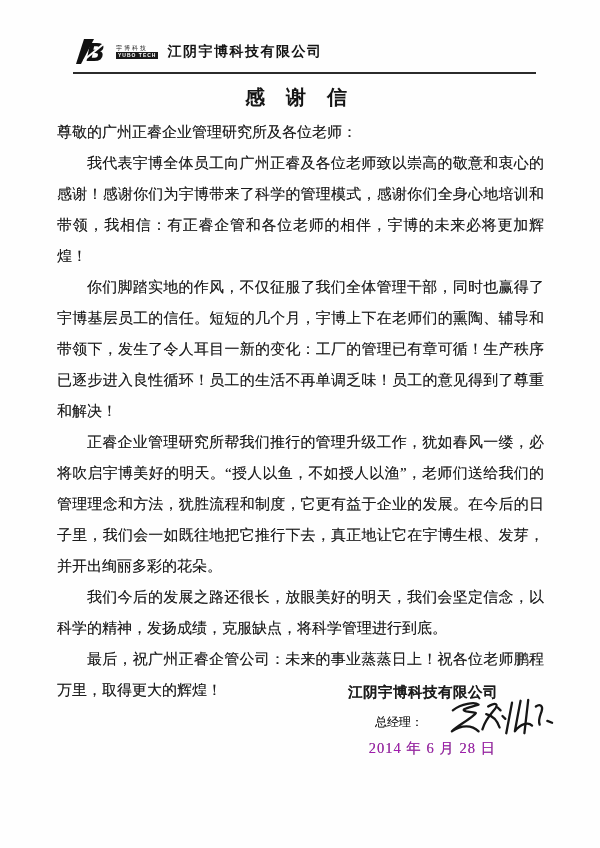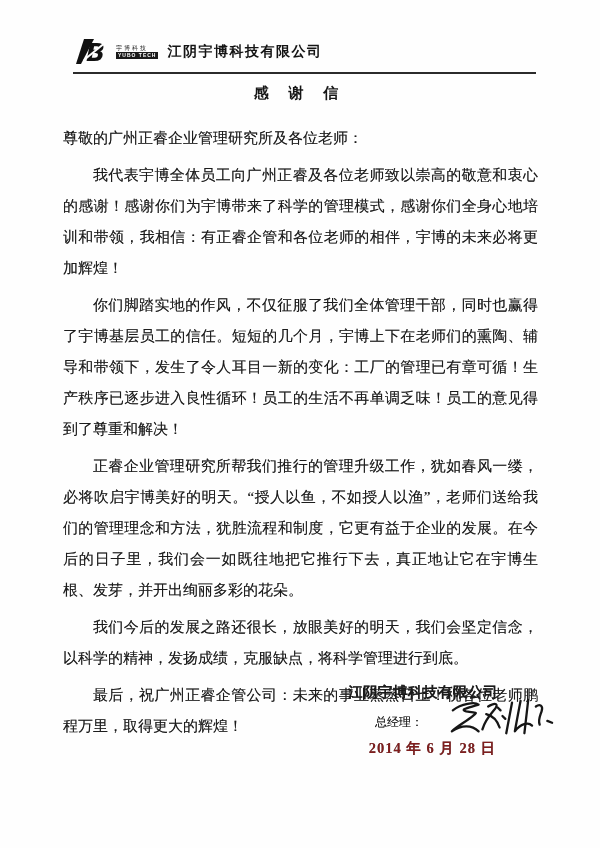--- a/index.html
+++ b/index.html
@@ -41,53 +41,53 @@
     color:#141414;white-space:nowrap;
   }
   .head-rule{
     position:absolute;left:73px;top:72px;width:463px;height:2px;
     background:#2b2b2b;
   }
   
   .title{
     position:absolute;left:0;top:84px;width:600px;
     text-align:center;
-    font-size:15px;font-weight:bold;letter-spacing:8px;
+    font-size:20px;font-weight:bold;letter-spacing:8px;
     color:#151515;
   }
   
   .body-text{
     position:absolute;left:57px;top:117px;width:487px;
     font-size:15px;line-height:31px;
     text-align:justify;
     color:#1c1c1c;
     text-shadow:0 0 .5px rgba(30,30,30,.55);
   }
-  .body-text p{margin:6px;padding:0;text-indent:2em;}
+  .body-text p{margin:0;padding:0;text-indent:2em;}
   .body-text p.salutation{text-indent:0;}
   
   .sig-company{
     position:absolute;top:683px;right:102px;
     font-size:14.5px;font-weight:600;letter-spacing:.5px;
     color:#1a1a1a;text-shadow:0 0 .5px rgba(30,30,30,.55);
     white-space:nowrap;
   }
   .sig-role{
     position:absolute;top:714px;left:375px;
     font-size:12px;font-weight:400;color:#1a1a1a;
     text-shadow:0 0 .5px rgba(30,30,30,.55);
     white-space:nowrap;
   }
   .sig-hand{
     position:absolute;top:694px;left:449px;width:105px;height:46px;
   }
   .sig-date{
     position:absolute;top:739px;right:104px;
-    font-size:14.5px;letter-spacing:1px;font-weight:700;
-    color:#7f1d1d;text-shadow:0 0 .5px rgba(30,30,30,.55);
+    font-size:14.5px;letter-spacing:1px;font-weight:400;
+    color:#a21caf;text-shadow:0 0 .5px rgba(30,30,30,.55);
     white-space:nowrap;
   }
 </style>
 </head>
 <body>
 
 <div class="page">
 
   <div class="letterhead">
     <svg class="logo-mark" width="34" height="27" viewBox="0 0 34 27" aria-hidden="true">

